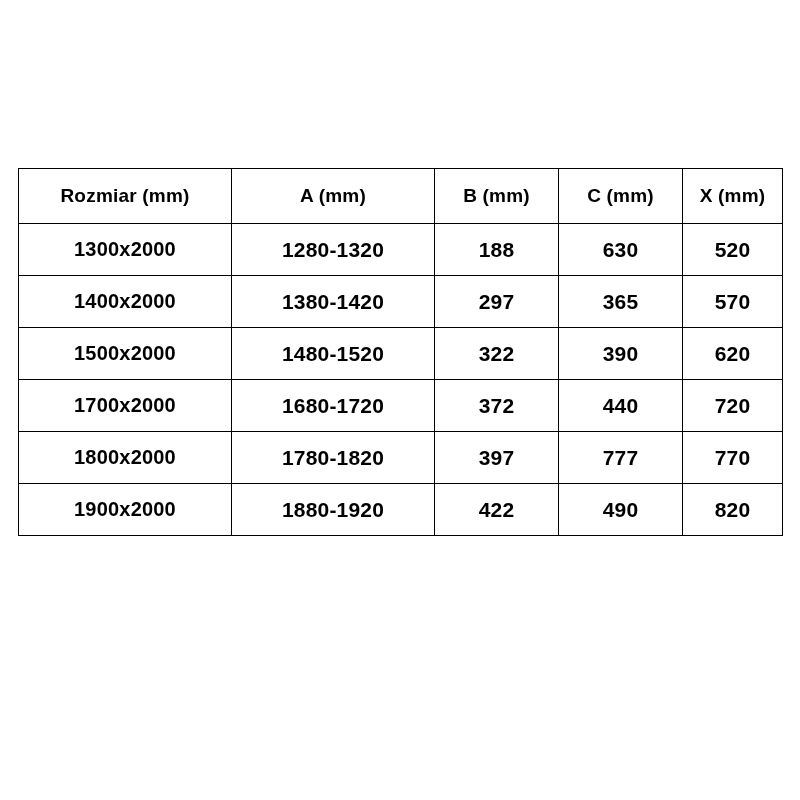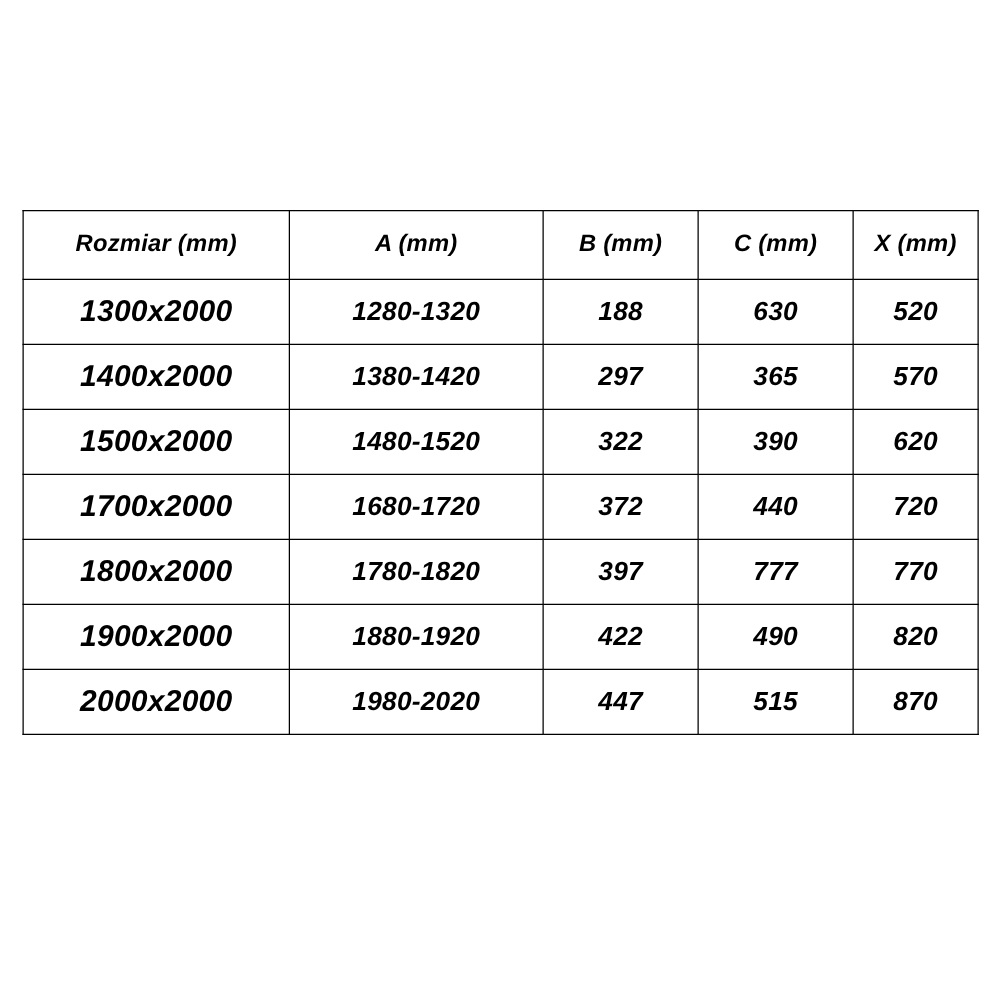--- a/index.html
+++ b/index.html
@@ -42,33 +42,32 @@
   table.size-table col.c4 { width: 100px; }
 
   table.size-table th,
   table.size-table td {
     border: 1.5px solid #000000;
     text-align: center;
     vertical-align: middle;
     font-weight: bold;
     color: #000000;
     padding: 0;
-    font-style: italic;
   }
   table.size-table thead th {
     height: 54px;
     font-size: 19px;
     letter-spacing: 0.2px;
   }
   table.size-table tbody td {
     height: 51px;
     font-size: 21px;
     letter-spacing: 0.2px;
   }
-  table.size-table tbody td.col-size { font-size: 24px; margin-left: 24px; }
+  table.size-table tbody td.col-size { font-size: 20px; margin-left: 24px; }
 </style>
 </head>
 <body>
 
 <div class="sheet">
   <div class="table-wrap">
     <table class="size-table">
       <colgroup>
         <col class="c0">
           <col class="c1">
@@ -121,23 +120,16 @@
           <td>777</td>
           <td>770</td>
         </tr>
         <tr>
           <td class="col-size">1900x2000</td>
           <td>1880-1920</td>
           <td>422</td>
           <td>490</td>
           <td>820</td>
         </tr>
-        <tr>
-          <td class="col-size">2000x2000</td>
-          <td>1980-2020</td>
-          <td>447</td>
-          <td>515</td>
-          <td>870</td>
-        </tr>
       </tbody>
     </table>
   </div>
 </div>
 
 </body></html>

